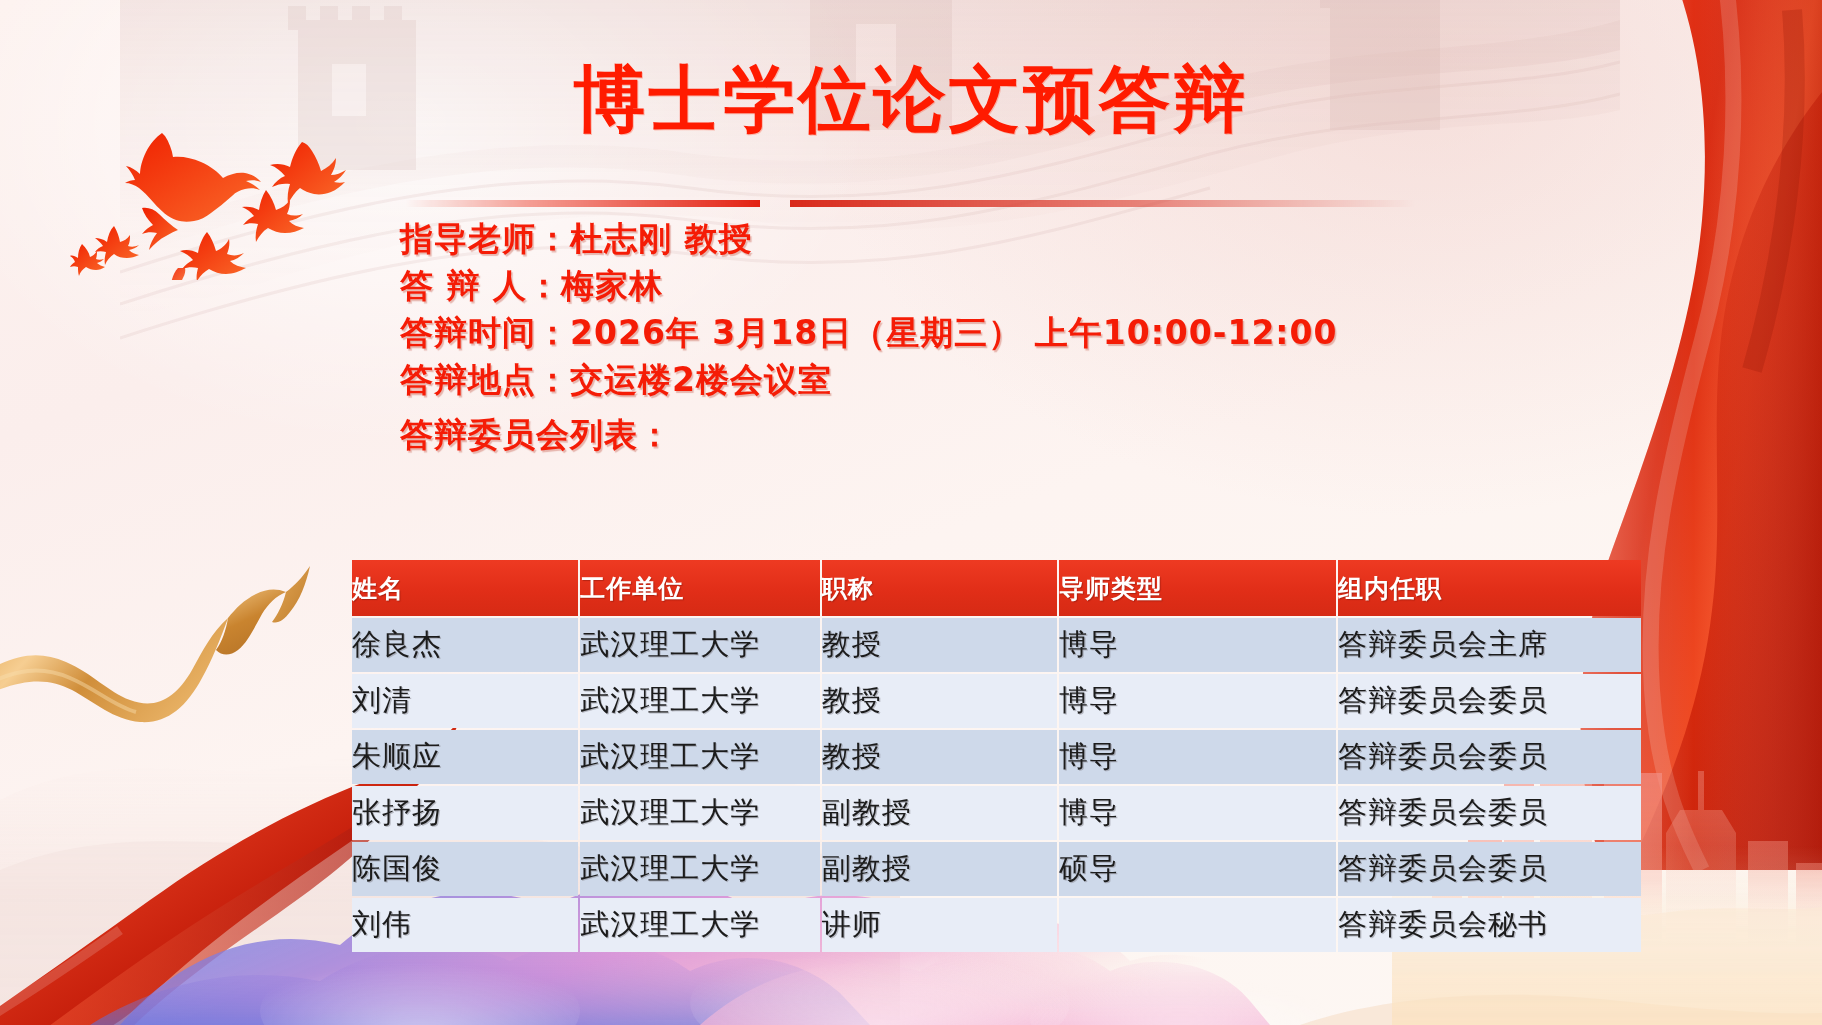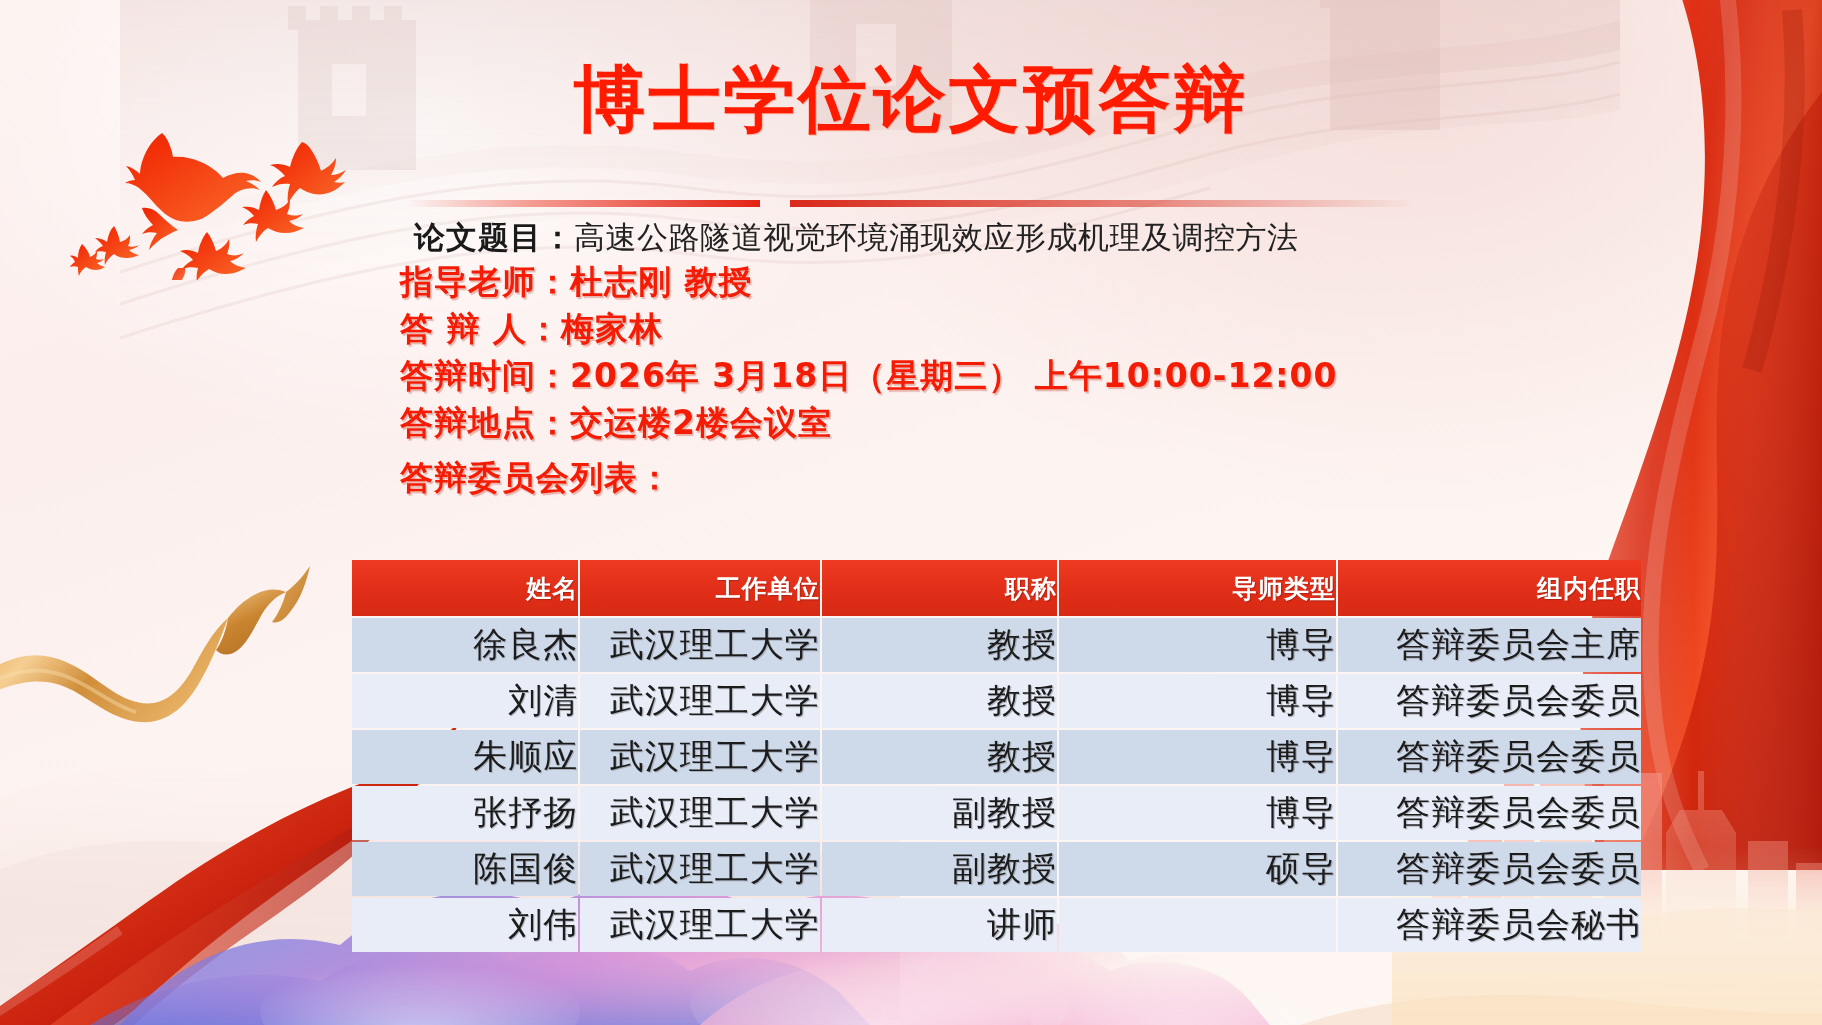--- a/index.html
+++ b/index.html
@@ -97,34 +97,33 @@
   }
   table{ border-collapse:separate; border-spacing:2px 2px; width:100%; }
   thead th{
     background:linear-gradient(180deg,#EE3A22 0%,#E12E18 55%,#D62A14 100%);
     color:#ffffff;
     font-family:"DejaVu Sans","Liberation Sans",sans-serif;
     font-weight:700;
     font-size:25px;
     letter-spacing:1px;
     height:56px;
-    text-align:right;
+    text-align:left;
     text-shadow:1px 1px 1px rgba(120,20,10,.45);
     border:none;
   }
   tbody td{
     height:54px;
-    text-align:right;
+    text-align:left;
     font-family:"DejaVu Serif","Liberation Serif",serif;
-    font-size:34px;
+    font-size:29px;
     color:#1c1c1c;
     letter-spacing:1px;
     text-shadow:1.2px 1.2px 0 rgba(140,140,150,.55);
     border:none;
-    padding-left:28px;
   }
   tbody tr.odd td{ background:#CED9EA; }
   tbody tr.even td{ background:#E8EDF7; }
 
   col.c-name{ width:200px; }
   col.c-org { width:212px; }
   col.c-tit { width:208px; }
   col.c-typ { width:245px; }
   col.c-role{ width:268px; }
 </style>
@@ -340,23 +339,20 @@
 
   <div id="title">博士学位论文预答辩</div>
 
   <div id="divider">
     <div class="seg1"></div>
     <div class="seg2"></div>
   </div>
 
   <div id="info">
 
-    <div class="line" id="l-title">
-      <span class="lbl-dark">论文题目：</span><span class="val-dark">高速公路隧道视觉环境涌现效应形成机理及调控方法</span>
-    </div>
 
     <div class="line line-red" id="l-advisor">指导老师：杜志刚 教授</div>
     <div class="line line-red" id="l-author">答 辩 人：梅家林</div>
     <div class="line line-red" id="l-time">答辩时间：2026年 3月18日（星期三） 上午10:00-12:00</div>
     <div class="line line-red" id="l-place">答辩地点：交运楼2楼会议室</div>
     <div class="line line-red" id="l-clist">答辩委员会列表：</div>
   </div>
 
   <div id="tbl-wrap">
     <table>

